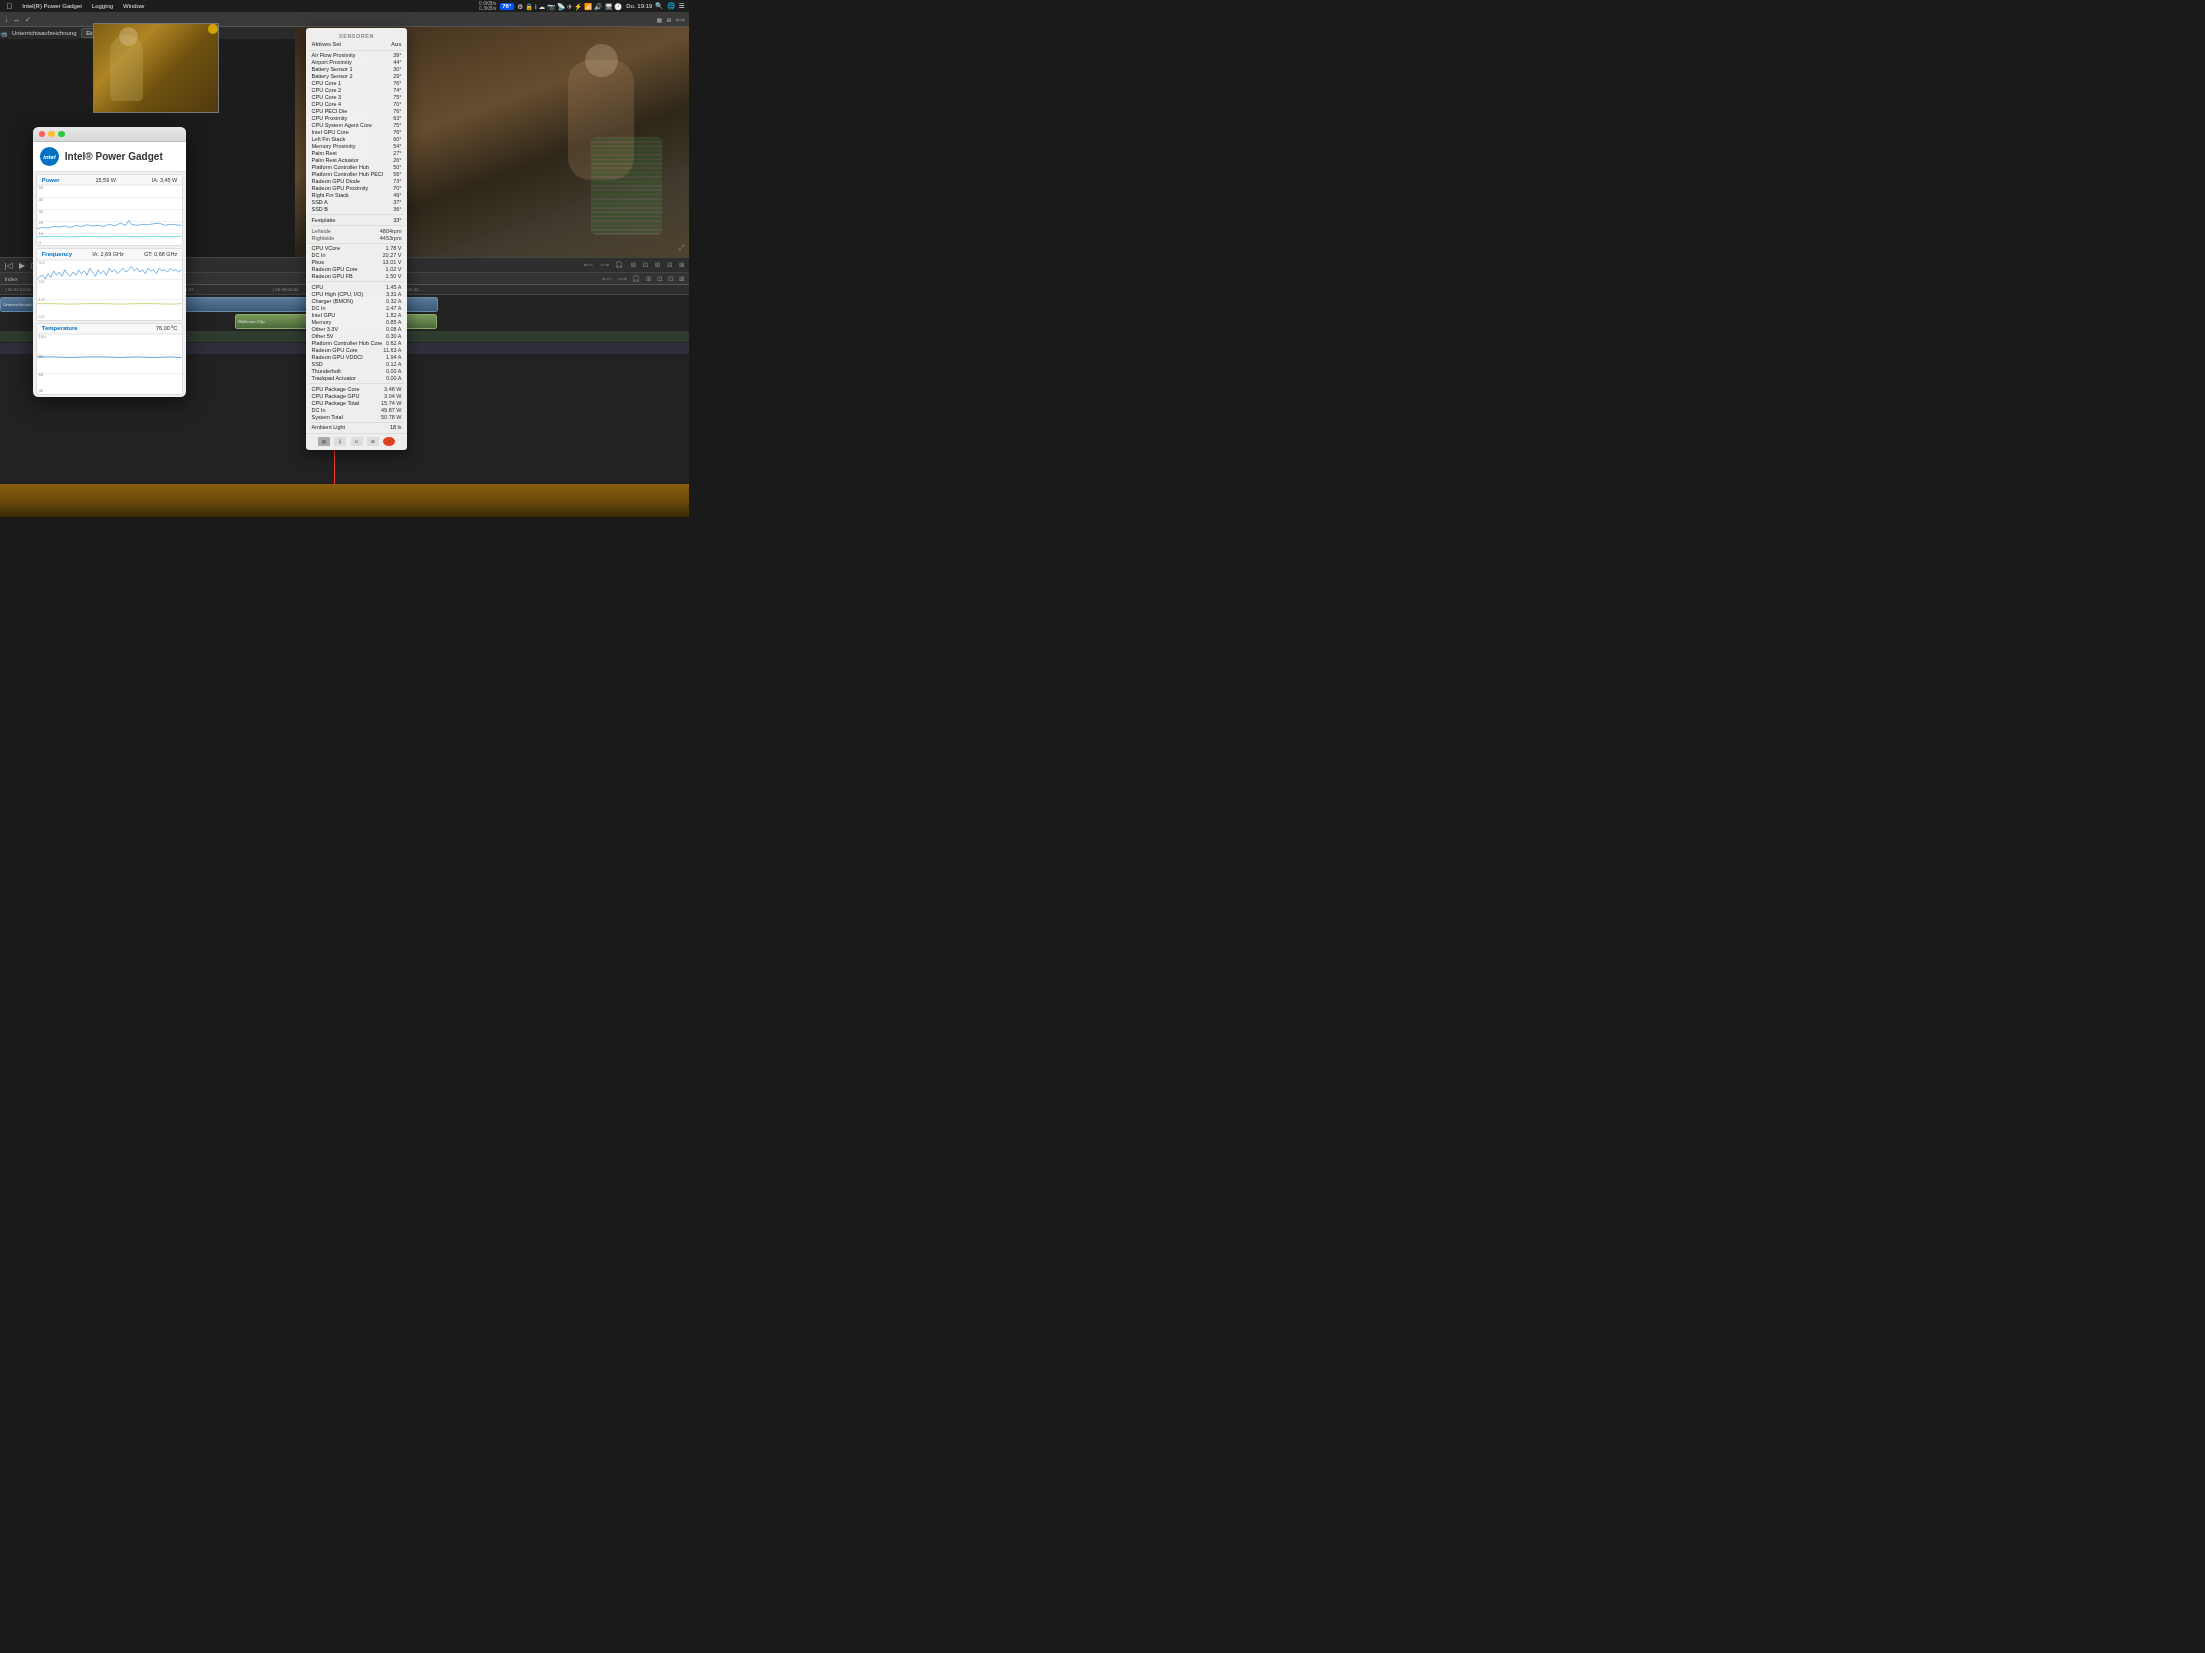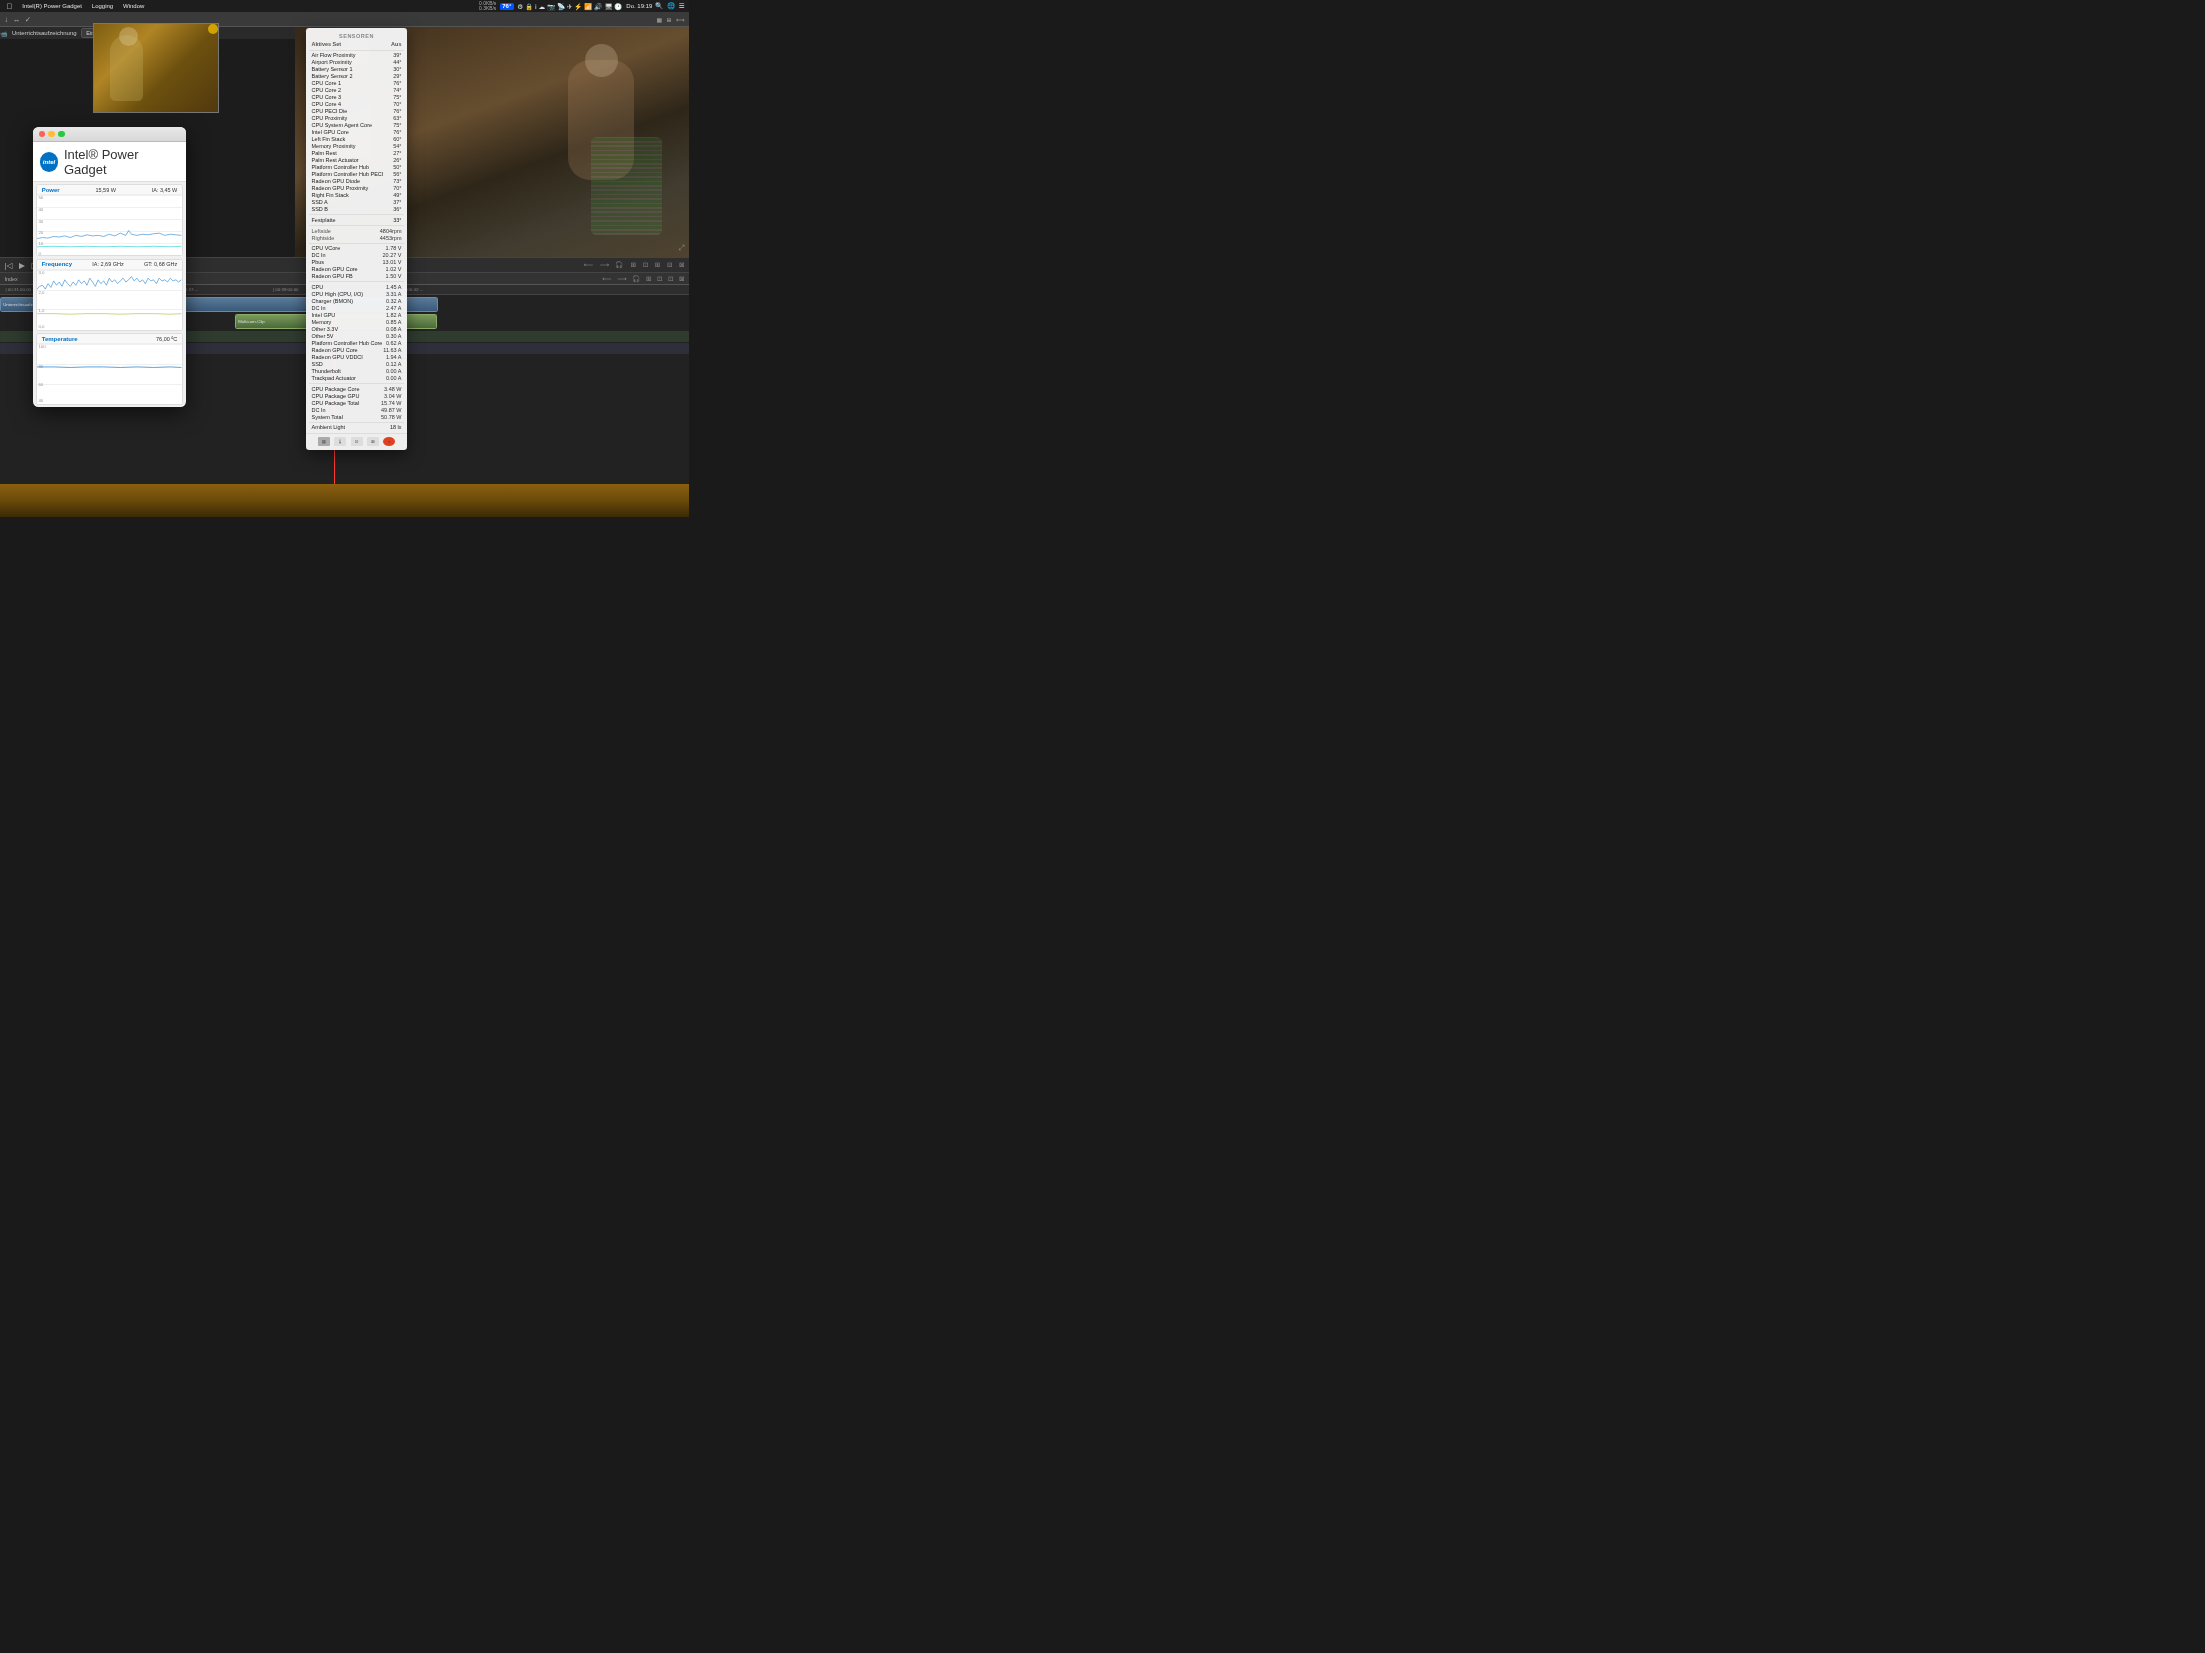--- a/index.html
+++ b/index.html
@@ -241,22 +241,22 @@
       border-radius: 50%;
       display: flex;
       align-items: center;
       justify-content: center;
       color: white;
       font-size: 6px;
       font-style: italic;
       font-weight: bold;
     }
     .gadget-title {
-      font-size: 13px;
-      font-weight: 400;
+      font-size: 10px;
+      font-weight: 700;
       color: #333;
     }
 
     .gadget-section {
       background: white;
       margin: 2.2px 3.3px;
       border-radius: 2.2px;
       border: 0.5px solid #ddd;
       overflow: hidden;
     }

